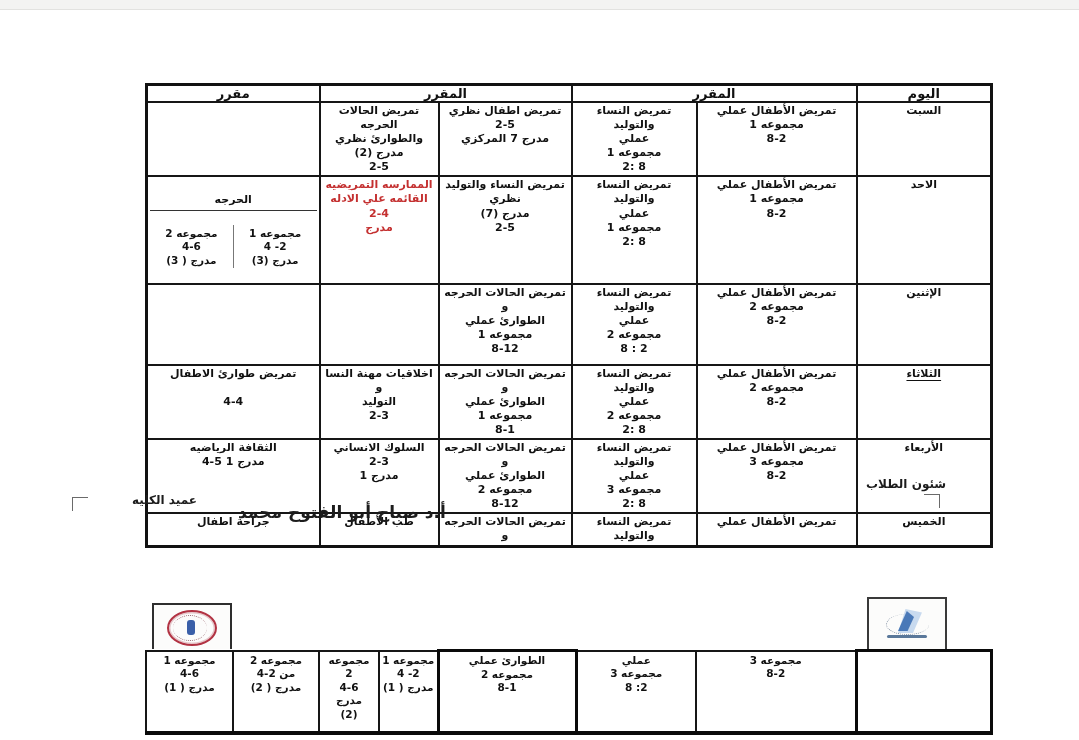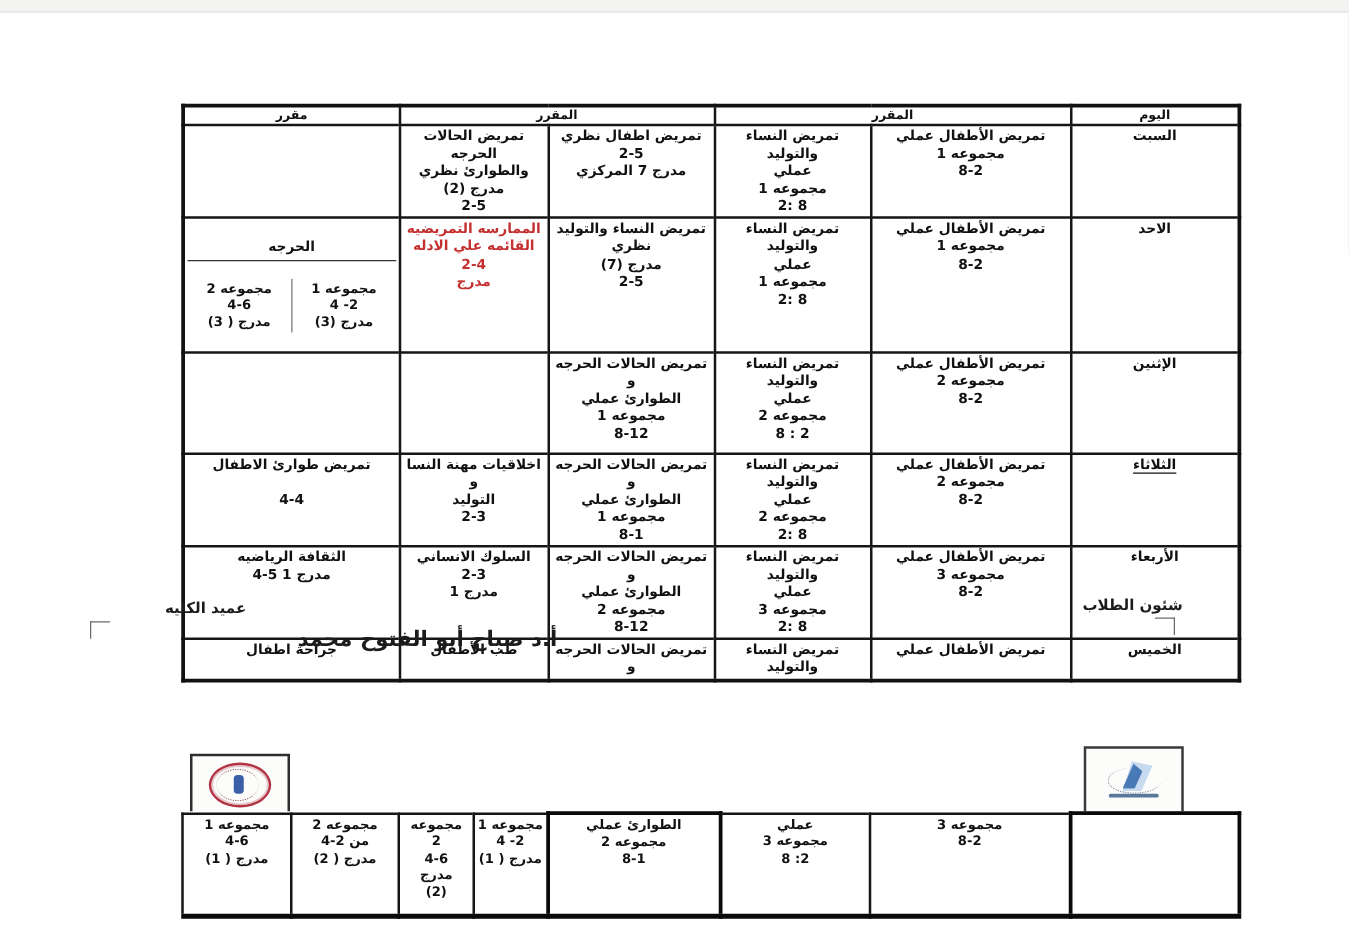--- a/index.html
+++ b/index.html
@@ -9,42 +9,42 @@
 
   .title{position:absolute;top:52px;left:190px;width:635px;text-align:center;direction:rtl;
          color:#c01515;font-weight:bold;font-size:17px;
          text-decoration:underline;text-decoration-thickness:2px;text-underline-offset:4px;}
 
   
   table.sched{position:absolute;border-collapse:collapse;table-layout:fixed;background:#fff;}
   table.main{top:83px;left:145px;width:845px;border:3px solid #121212;}
   table.sched td, table.sched th{border:2px solid #161616;padding:1px 2px;vertical-align:top;
          text-align:center;font-weight:bold;white-space:pre-line;overflow:hidden;}
-  table.main th{font-size:10px;height:13px;vertical-align:middle;padding:0;}
+  table.main th{font-size:13px;height:13px;vertical-align:middle;padding:0;}
   table.main td{font-size:11px;line-height:1.28;}
   td.day{font-size:12px;padding-top:3px;}
   .w-day{width:135px;}.w-c1{width:160px;}.w-c2{width:125px;}.w-c3{width:133px;}.w-c4{width:119px;}.w-c5{width:173px;}
   .r-sat td{height:67px;} .r-sun td{height:63px;} .r-mon td{height:77px;}
   .r-tue td{height:63px;} .r-wed td{height:60px;} .r-thu td{height:22px;margin-left:48px;}
   td.vm{vertical-align:middle;}
   td.redcell{color:#c43030;}
   .u{text-decoration:underline;text-underline-offset:3px;}
 
   
   td.statcell{padding:0;}
   .stats-title{border-bottom:1.5px solid #333;font-size:11px;padding:1px 0 2px;}
   .stats-cols{display:flex;direction:rtl;}
   .stats-cols > div{flex:1;font-size:10.5px;line-height:1.3;white-space:pre-line;padding-top:2px;}
   .stats-cols > div:nth-child(2){border-right:1px solid #777;}
 
   
   .sig{position:absolute;direction:rtl;font-size:12px;font-weight:600;color:#1c1c1c;white-space:nowrap;}
   .sig-student{top:477px;left:866px;}
   .sig-vice{top:469px;left:455px;font-size:12.5px;}
-  .sig-dean{top:479px;left:132px;}
+  .sig-dean{top:493px;left:132px;}
   .sig-name{top:502px;left:238px;font-size:17px;font-weight:bold;}
   .mark{position:absolute;width:15px;height:13px;}
   .mark-left{left:72px;top:497px;border-top:1.5px solid #6a6a6a;border-left:1.5px solid #6a6a6a;}
   .mark-right{left:924px;top:494px;border-top:1.5px solid #6a6a6a;border-right:1.5px solid #6a6a6a;}
 
   
   .logo-box{position:absolute;background:#fcfcfb;display:flex;align-items:center;justify-content:center;}
   .logo-left{left:152px;top:603px;width:76px;height:46px;border:2px solid #2e2e2e;}
   .logo-right{left:867px;top:597px;width:76px;height:50px;border:2px solid #3a3a3a;}
   .seal{position:relative;width:46px;height:32px;border-radius:50%;border:2.5px solid #b23343;

